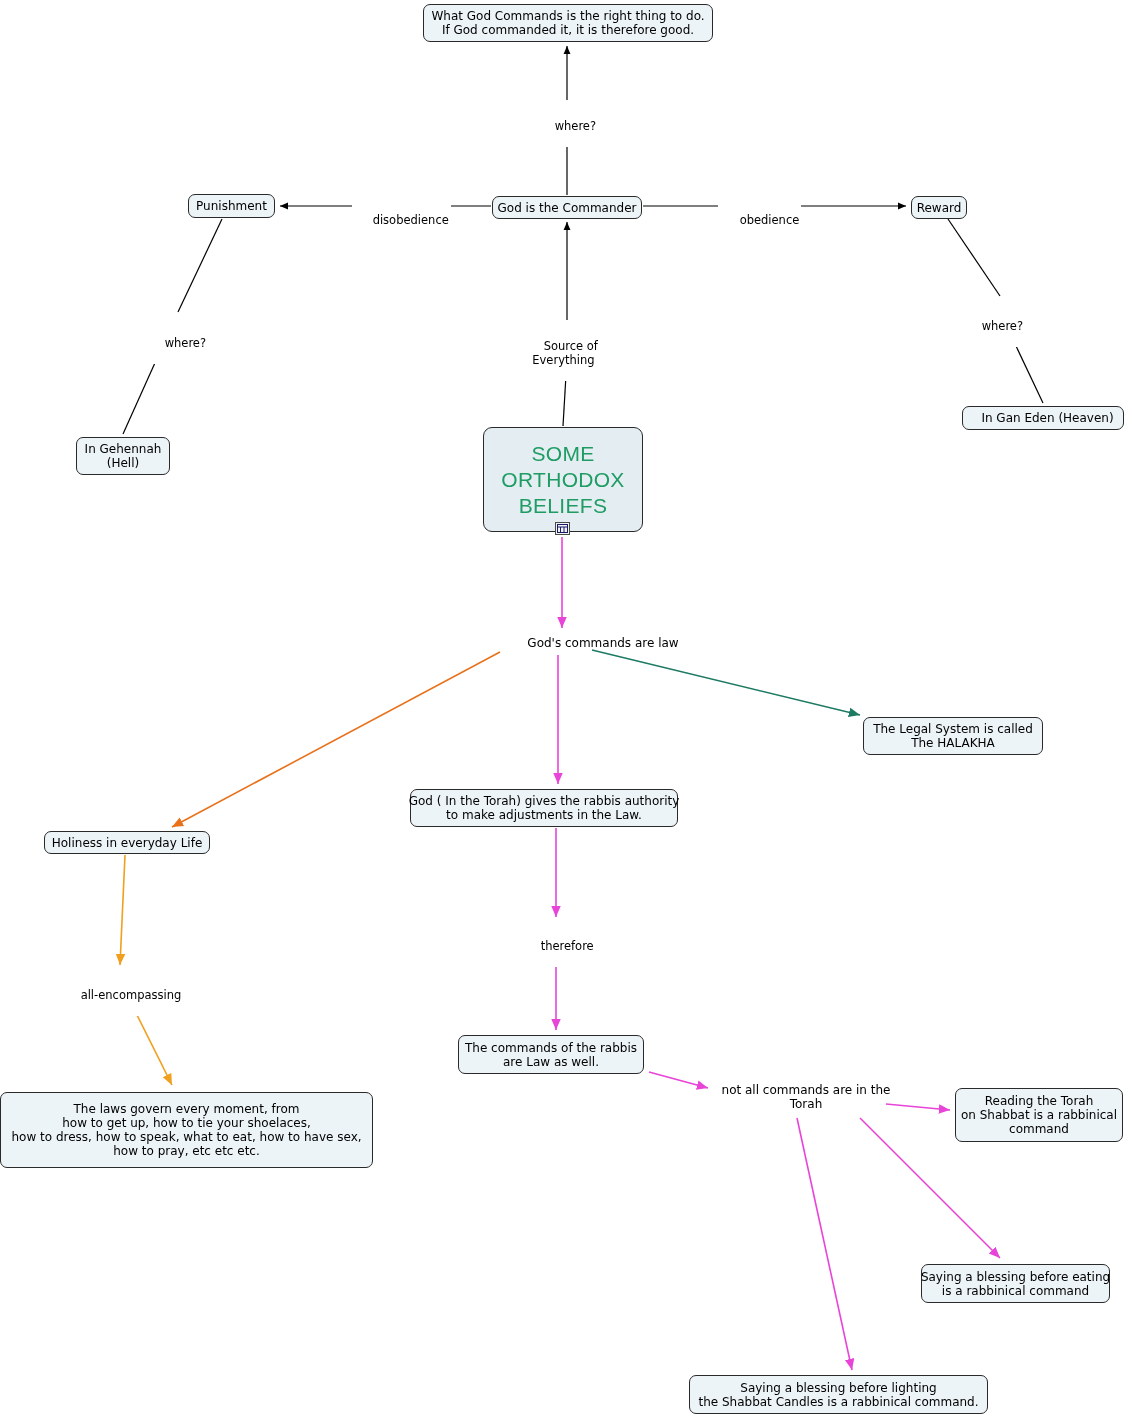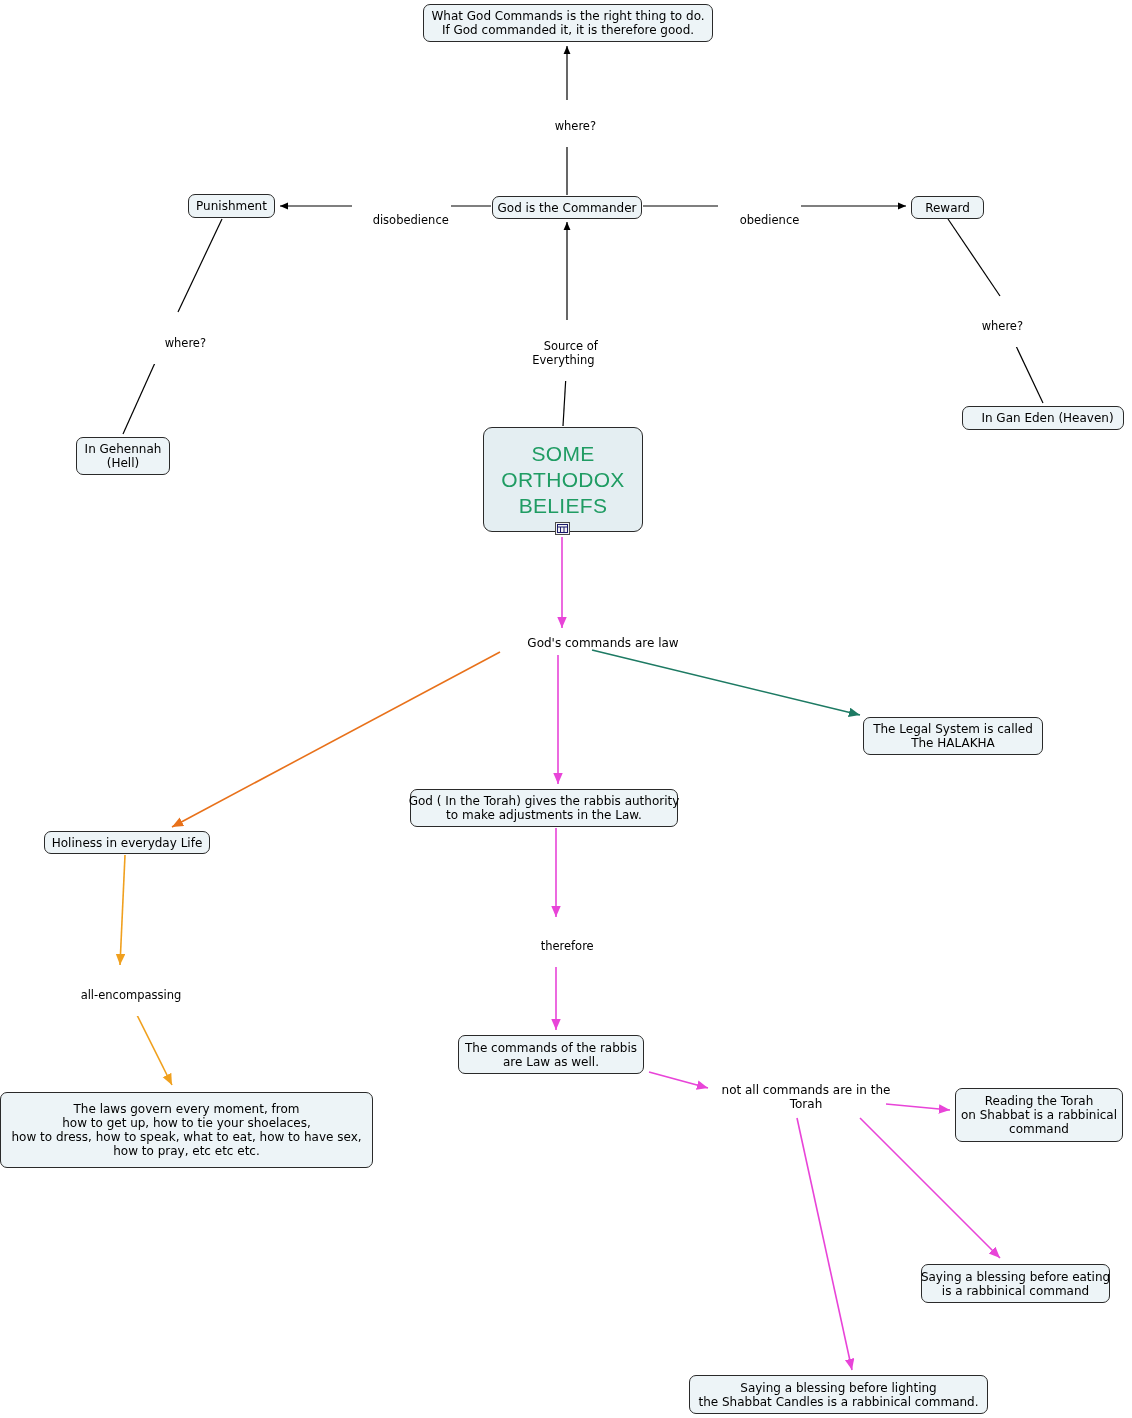--- a/index.html
+++ b/index.html
@@ -143,21 +143,21 @@
   </div>
 
   <div class="node" style="left:492px; top:196px; width:150px; height:23px;">
     <span>God is the Commander</span>
   </div>
 
   <div class="node" style="left:188px; top:194px; width:87px; height:24px;">
     <span>Punishment</span>
   </div>
 
-  <div class="node" style="left:911px; top:196px; width:73px; height:23px;">
+  <div class="node" style="left:911px; top:196px; width:56px; height:23px;">
     <span>Reward</span>
   </div>
 
   <div class="node" style="left:76px; top:437px; width:94px; height:38px;">
     <span>In Gehennah
 (Hell)</span>
   </div>
 
   <div class="node" style="left:962px; top:406px; width:162px; height:24px;padding-left:16px;">
     <span>In Gan Eden (Heaven)</span>

